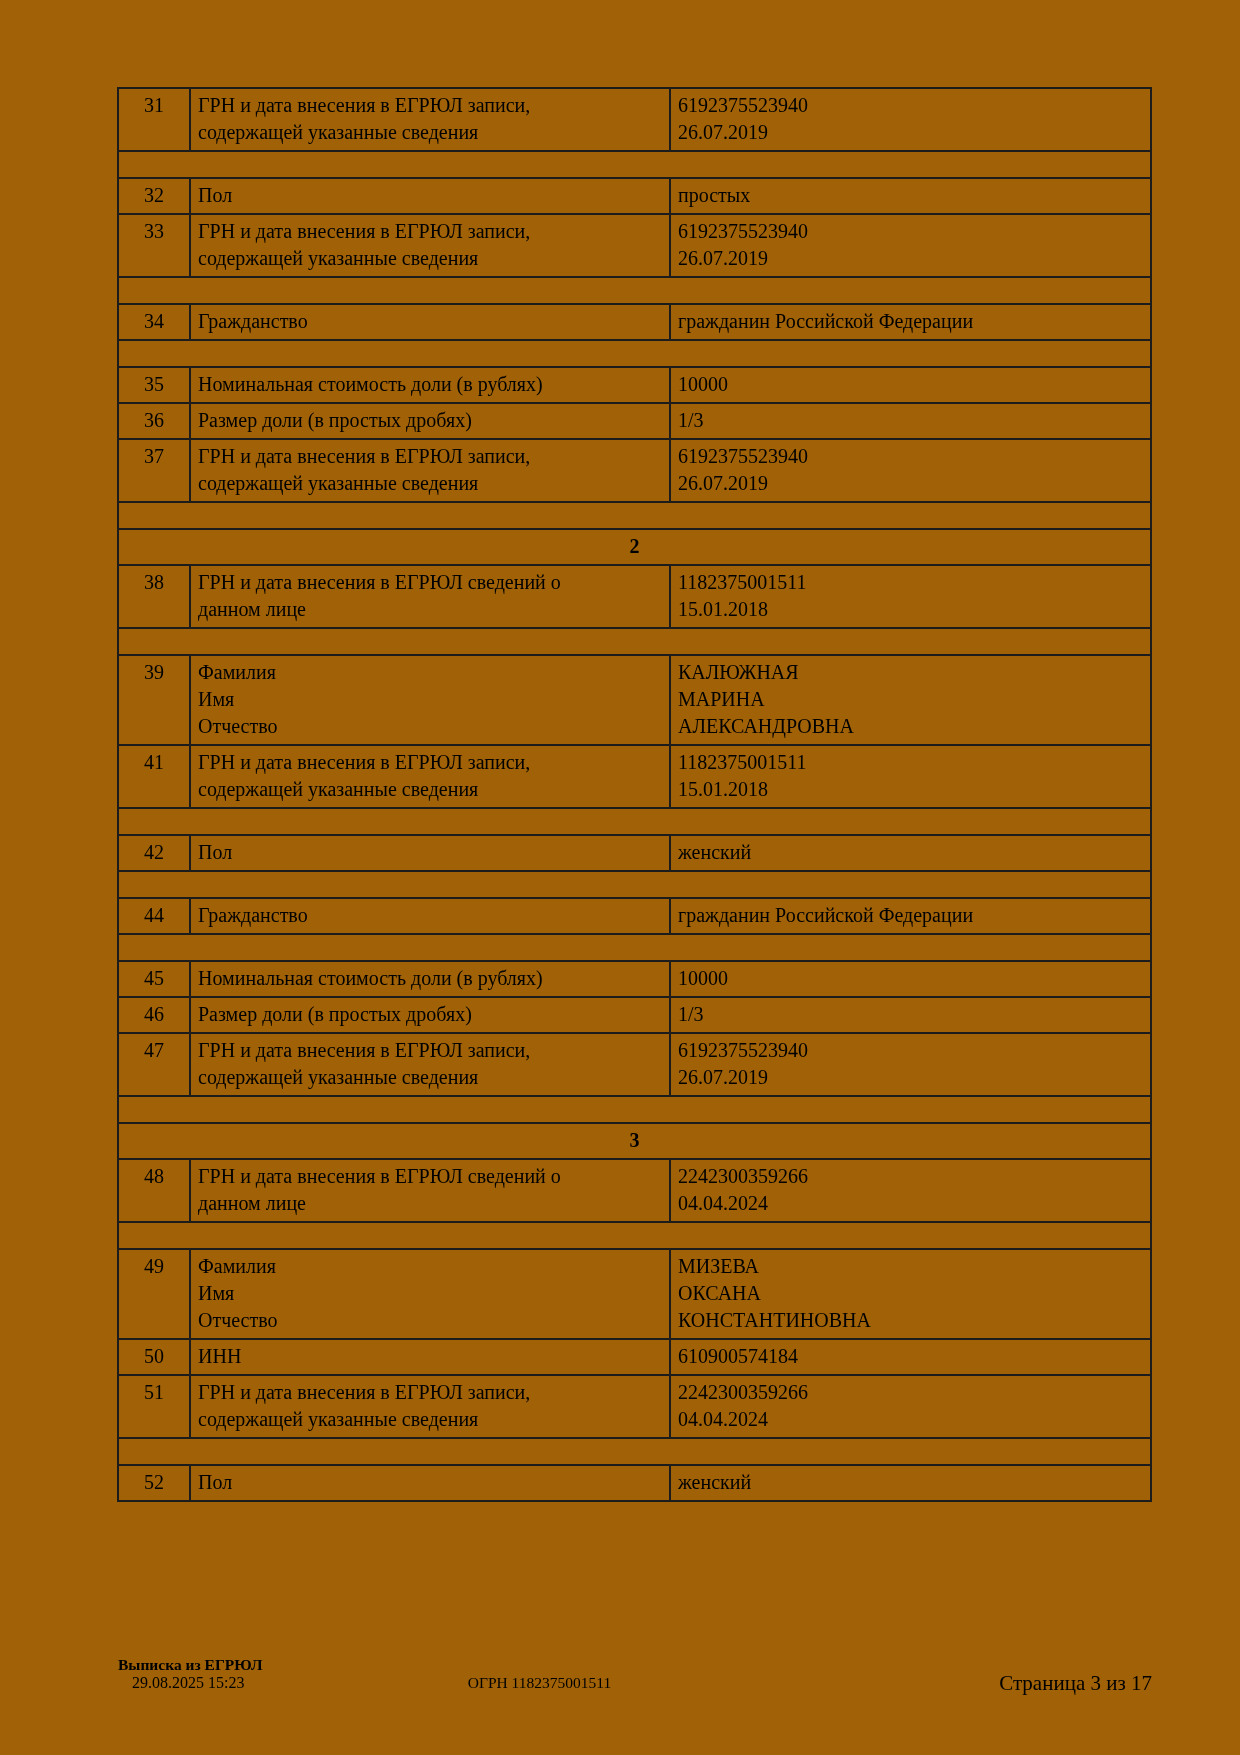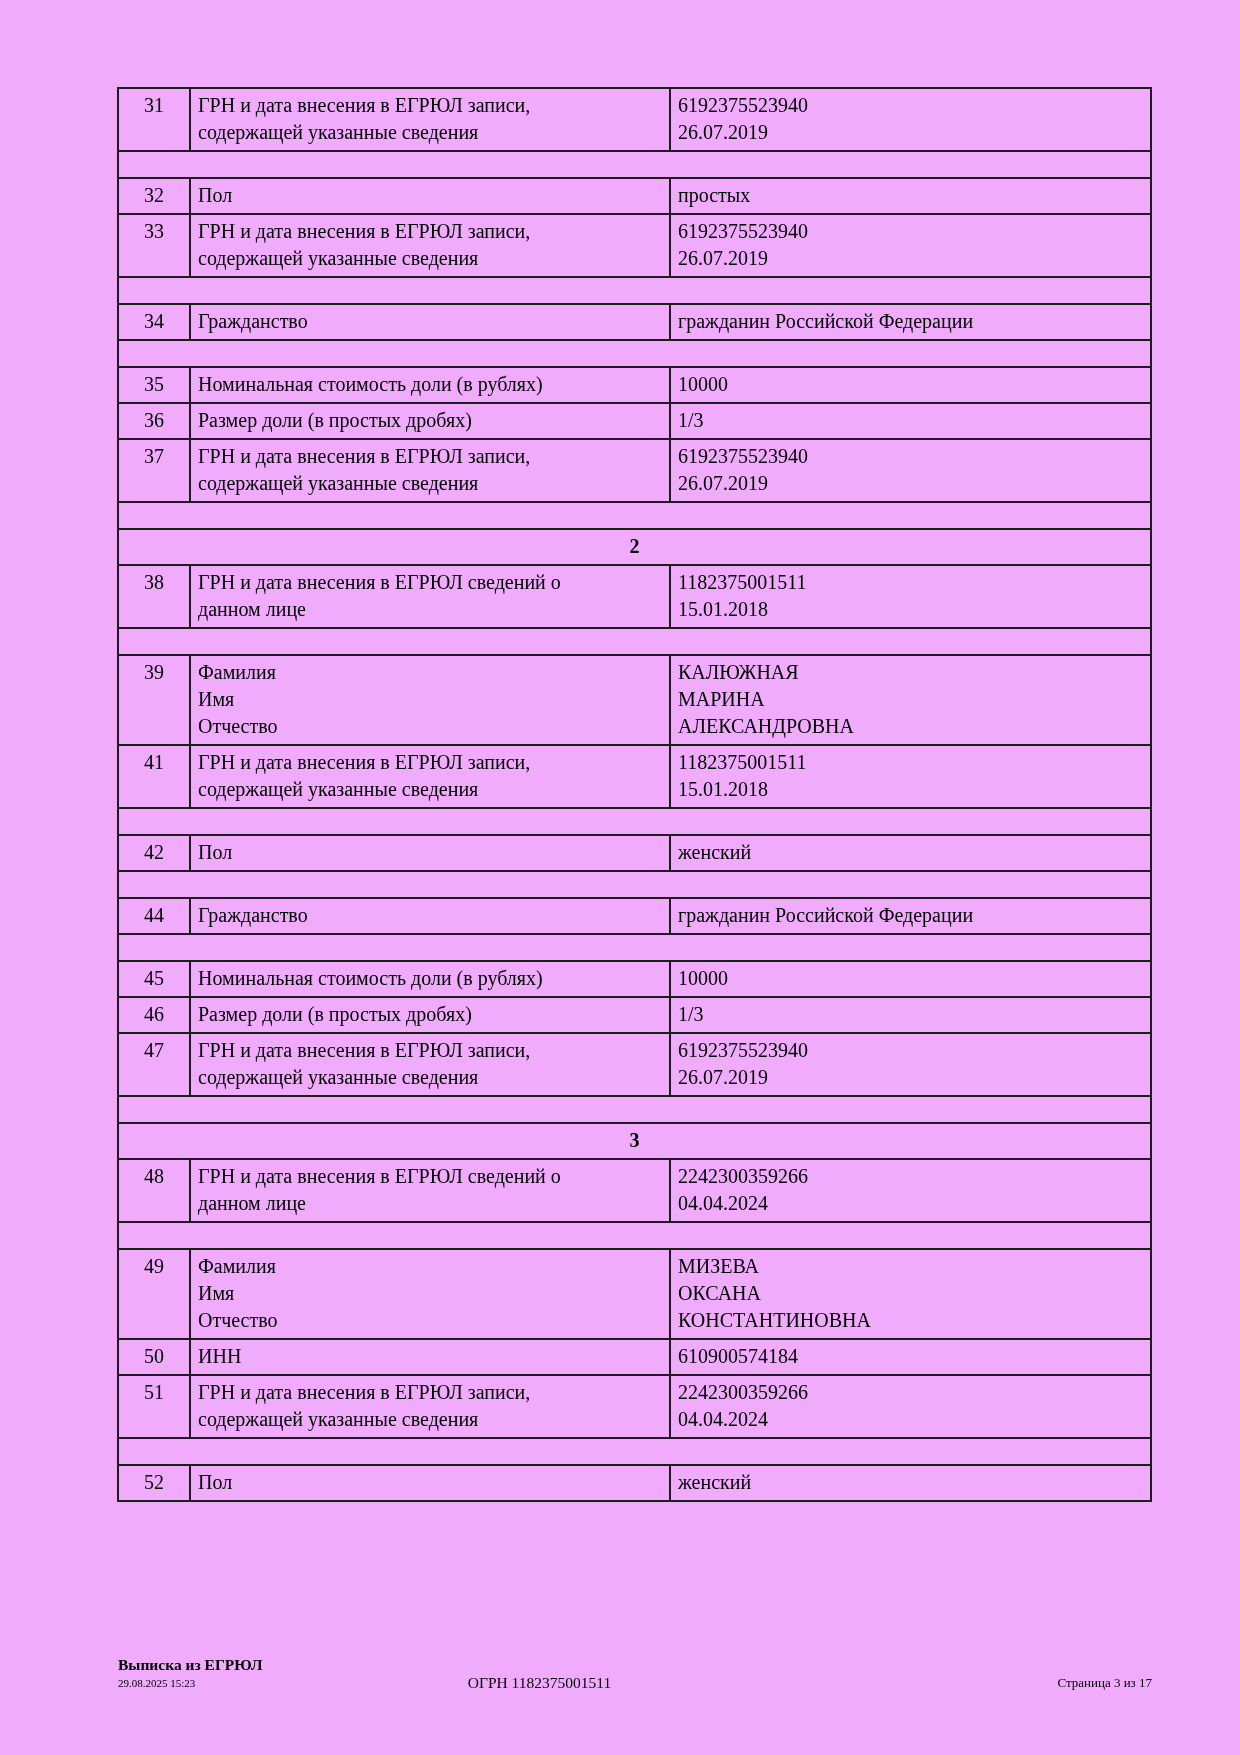--- a/index.html
+++ b/index.html
@@ -10,21 +10,21 @@
   body {
     width: 1240px;
     height: 1755px;
     font-family: "Liberation Serif", "DejaVu Serif", serif;
     color: #000000;
   }
   .page {
     position: relative;
     width: 1240px;
     height: 1755px;
-    background: #f0abfc;
+    background: #a16207;
     overflow: hidden;
   }
   table.egrul {
     position: absolute;
     left: 117px;
     top: 87px;
     width: 1033px;
     border-collapse: collapse;
     table-layout: fixed;
   }
@@ -57,39 +57,39 @@
   .footer-title {
     position: absolute;
     left: 118px;
     top: 1656px;
     font-size: 15.5px;
     line-height: 18px;
     font-weight: bold;
   }
   .footer-datetime {
     position: absolute;
-    left: 118px;
+    left: 132px;
     top: 1674px;
-    font-size: 11px;
+    font-size: 16px;
     line-height: 18px;
   }
   .footer-ogrn {
     position: absolute;
     left: 0;
     top: 1674px;
     width: 1079px;
     text-align: center;
     font-size: 15.5px;
     line-height: 18px;
   }
   .footer-page {
     position: absolute;
     top: 1674px;
     right: 88px;
-    font-size: 13px;
+    font-size: 21px;
     line-height: 18px;
   }
 </style>
 </head>
 <body>
 
 <div class="page">
 
   <table class="egrul">
     <colgroup>

